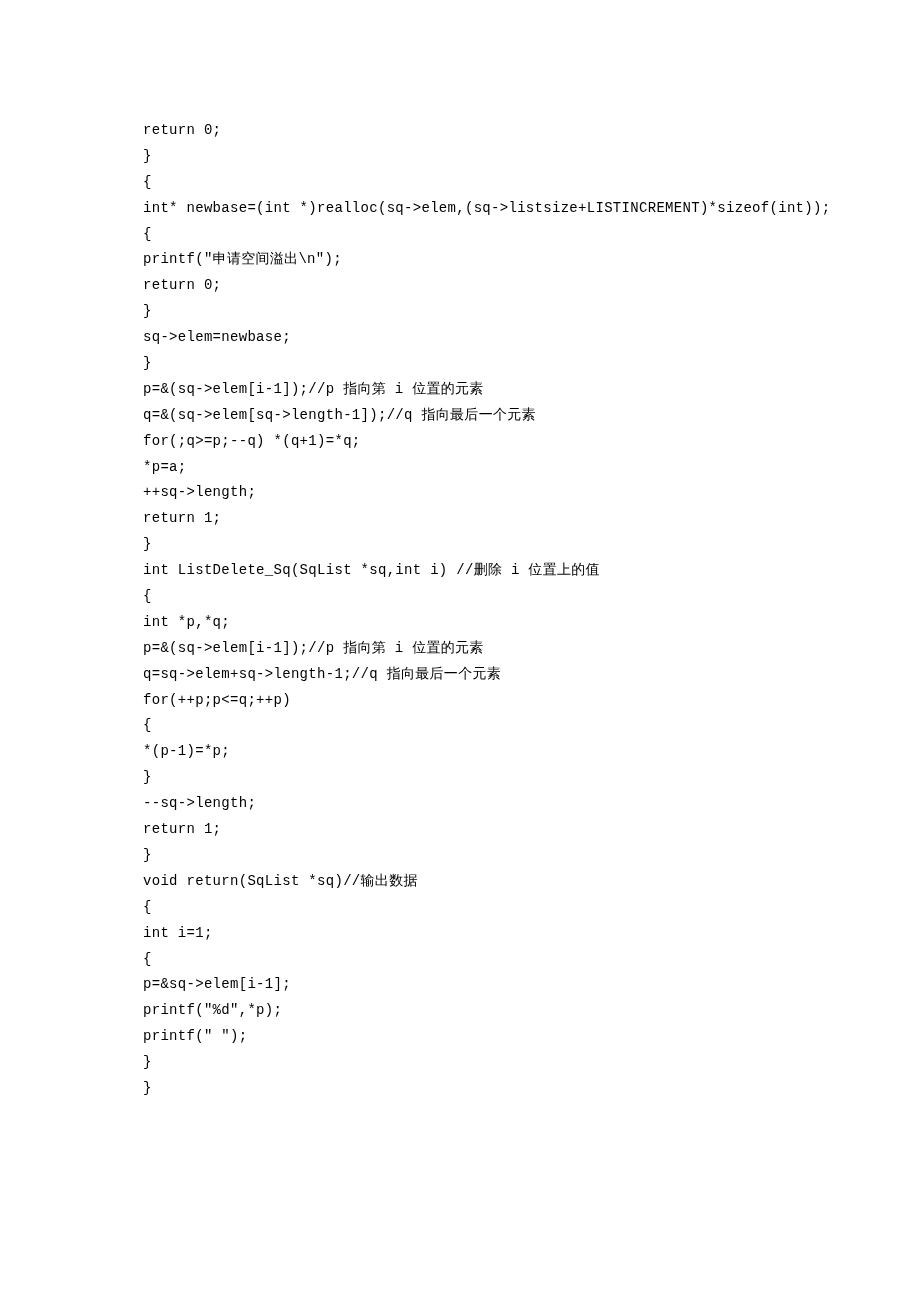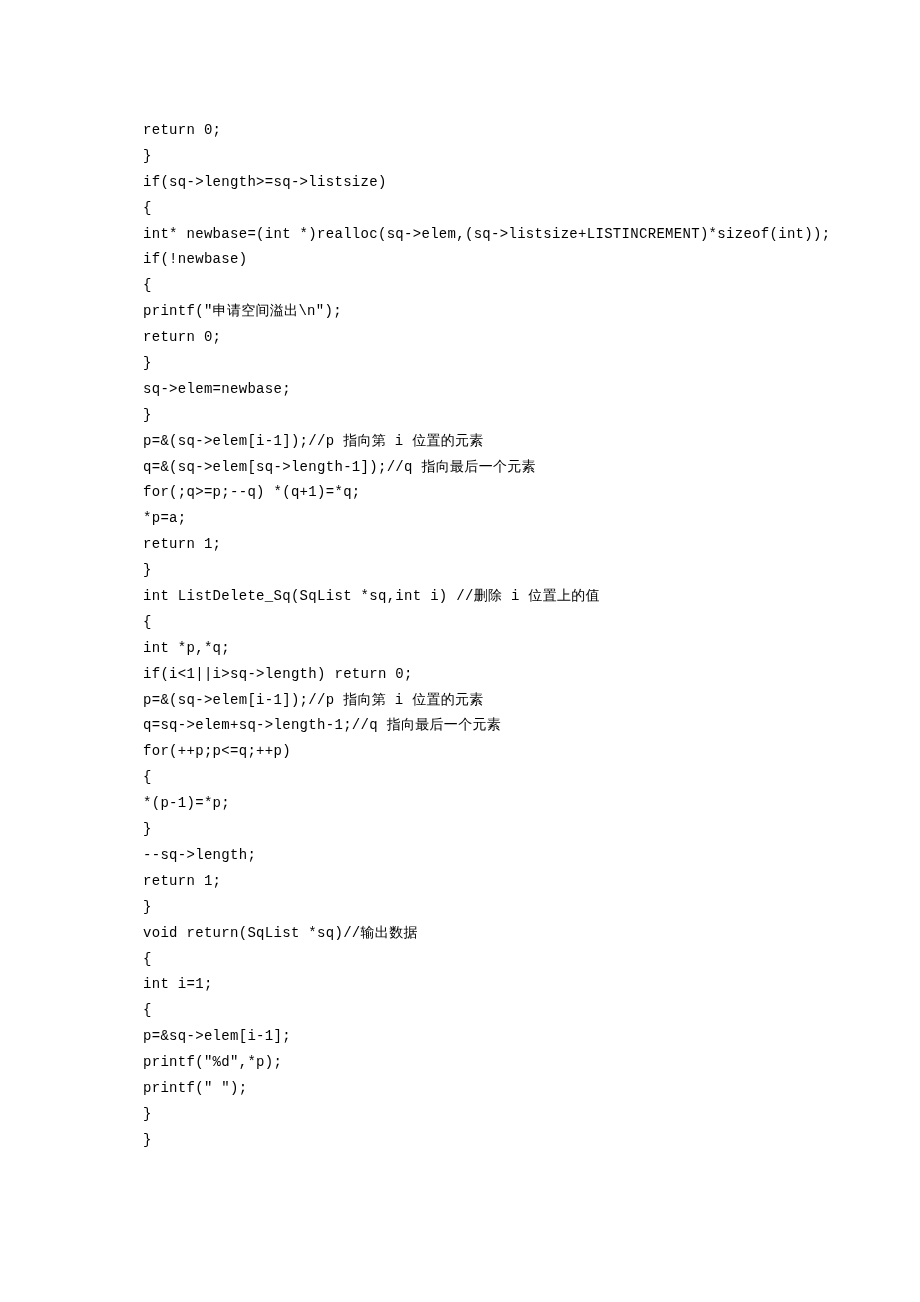--- a/index.html
+++ b/index.html
@@ -22,40 +22,38 @@
     letter-spacing: 0.3px;
   }
 </style>
 </head>
 <body>
 
 <div class="page">
   <div id="code-container">
       <div class="code-line">return 0;</div>
       <div class="code-line">}</div>
-      <div class="code-line">if(sq-&gt;length&gt;=sq-&gt;listsize)</div>
       <div class="code-line">{</div>
       <div class="code-line">int* newbase=(int *)realloc(sq-&gt;elem,(sq-&gt;listsize+LISTINCREMENT)*sizeof(int));</div>
-      <div class="code-line">if(!newbase)</div>
       <div class="code-line">{</div>
       <div class="code-line">printf("申请空间溢出\n");</div>
       <div class="code-line">return 0;</div>
       <div class="code-line">}</div>
       <div class="code-line">sq-&gt;elem=newbase;</div>
       <div class="code-line">}</div>
       <div class="code-line">p=&amp;(sq-&gt;elem[i-1]);//p 指向第 i 位置的元素</div>
       <div class="code-line">q=&amp;(sq-&gt;elem[sq-&gt;length-1]);//q 指向最后一个元素</div>
       <div class="code-line">for(;q&gt;=p;--q) *(q+1)=*q;</div>
       <div class="code-line">*p=a;</div>
+      <div class="code-line">++sq-&gt;length;</div>
       <div class="code-line">return 1;</div>
       <div class="code-line">}</div>
       <div class="code-line">int ListDelete_Sq(SqList *sq,int i) //删除 i 位置上的值</div>
       <div class="code-line">{</div>
       <div class="code-line">int *p,*q;</div>
-      <div class="code-line">if(i&lt;1||i&gt;sq-&gt;length) return 0;</div>
       <div class="code-line">p=&amp;(sq-&gt;elem[i-1]);//p 指向第 i 位置的元素</div>
       <div class="code-line">q=sq-&gt;elem+sq-&gt;length-1;//q 指向最后一个元素</div>
       <div class="code-line">for(++p;p&lt;=q;++p)</div>
       <div class="code-line">{</div>
       <div class="code-line">*(p-1)=*p;</div>
       <div class="code-line">}</div>
       <div class="code-line">--sq-&gt;length;</div>
       <div class="code-line">return 1;</div>
       <div class="code-line">}</div>
       <div class="code-line">void return(SqList *sq)//输出数据</div>

